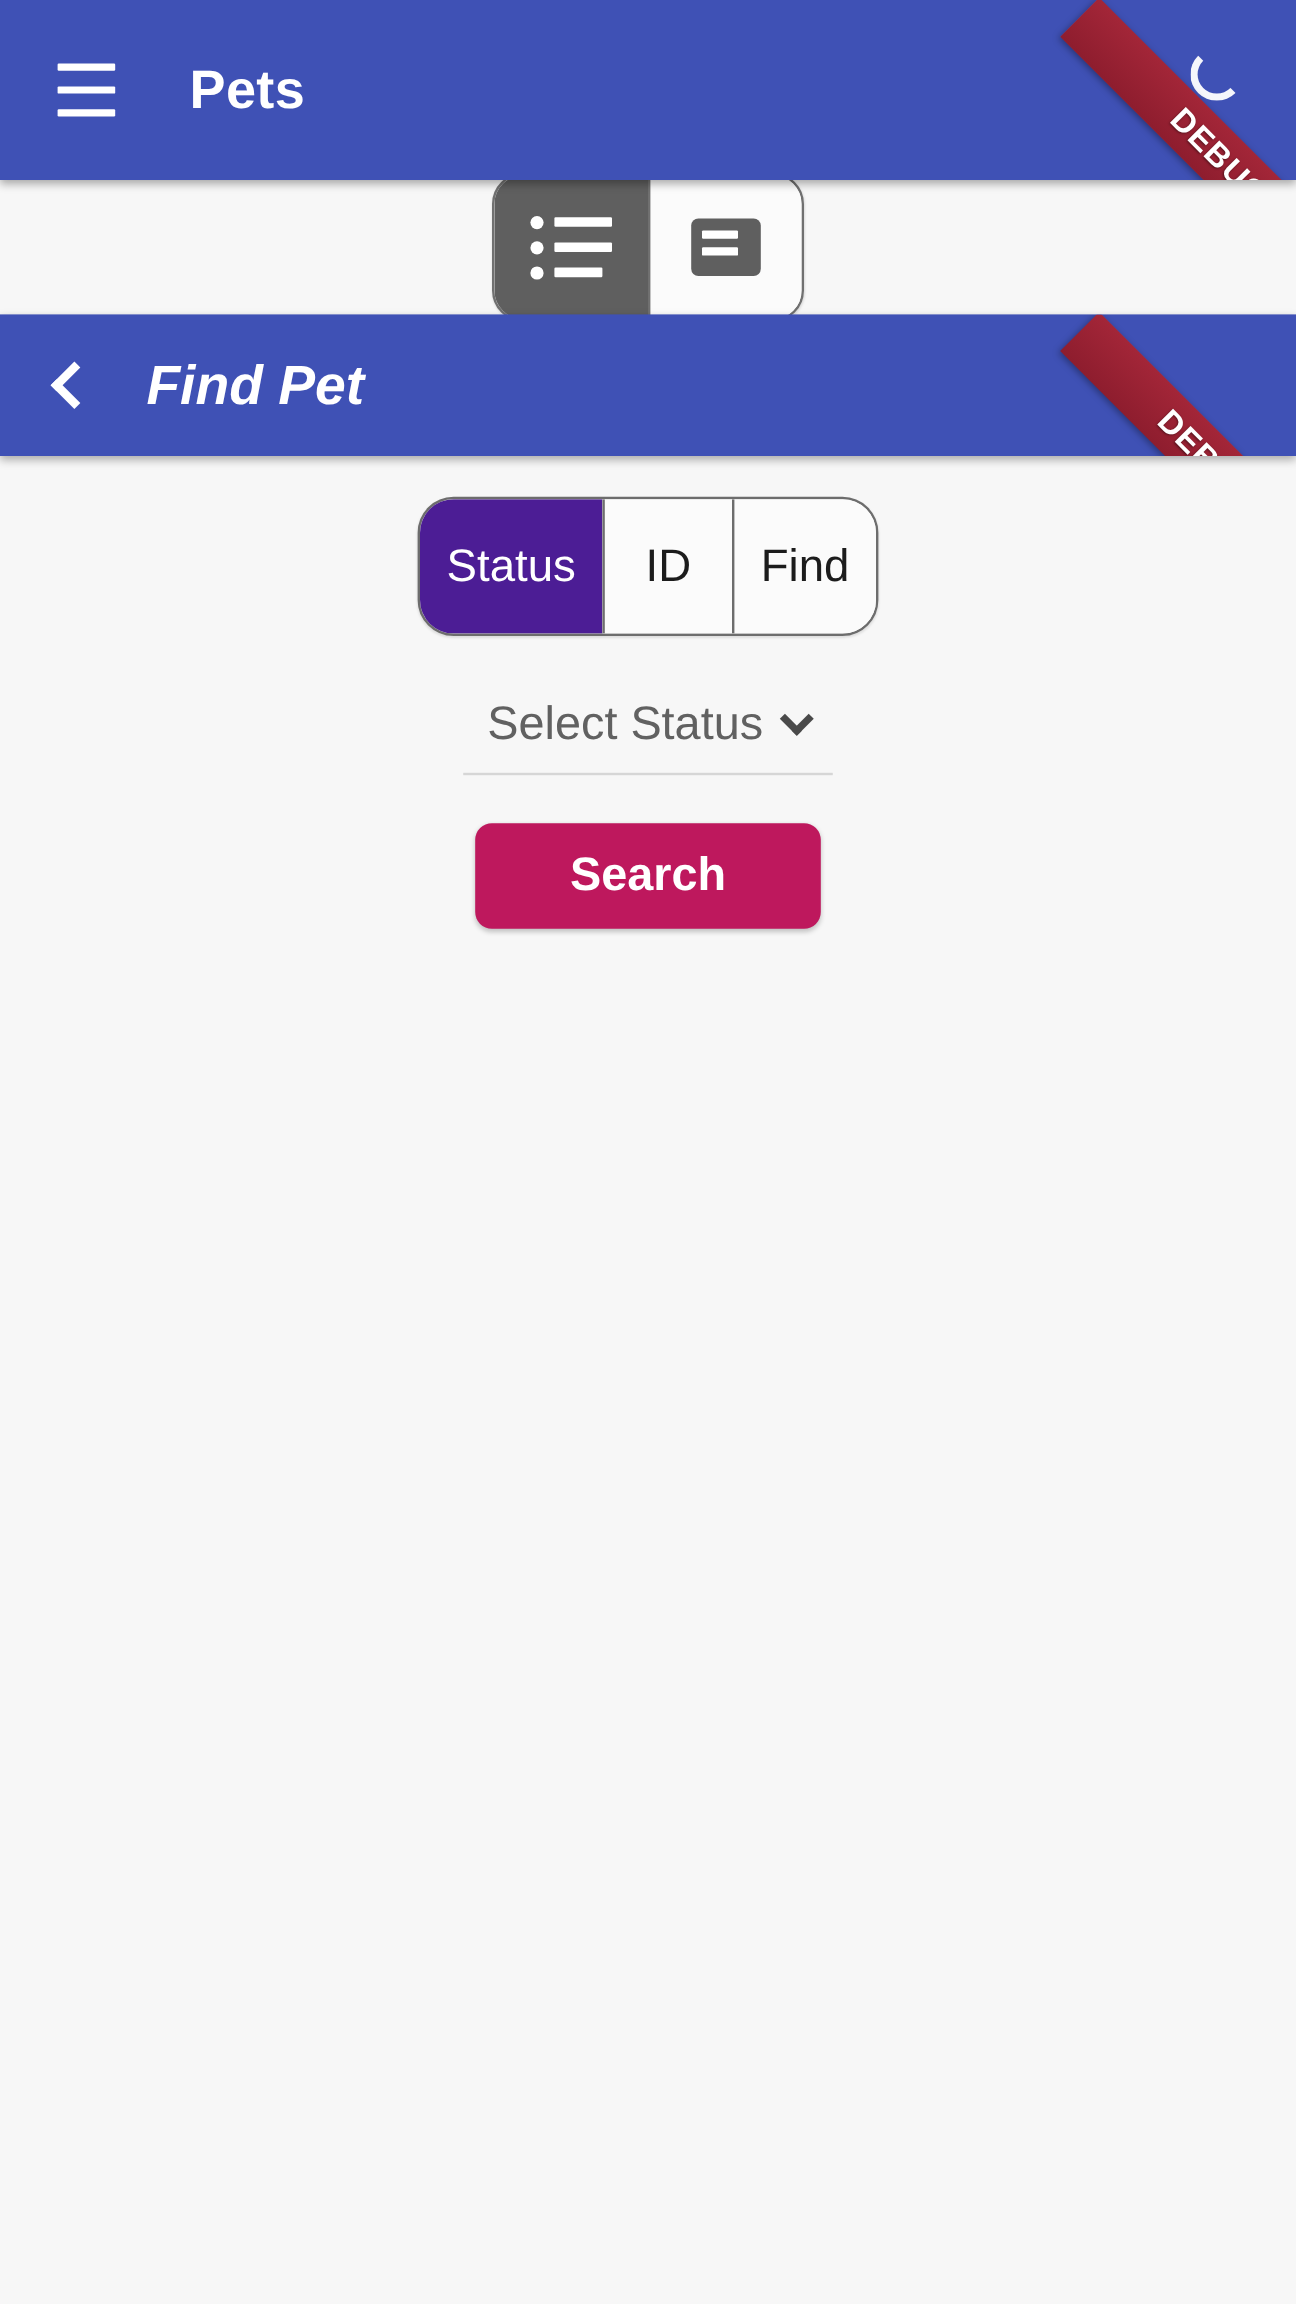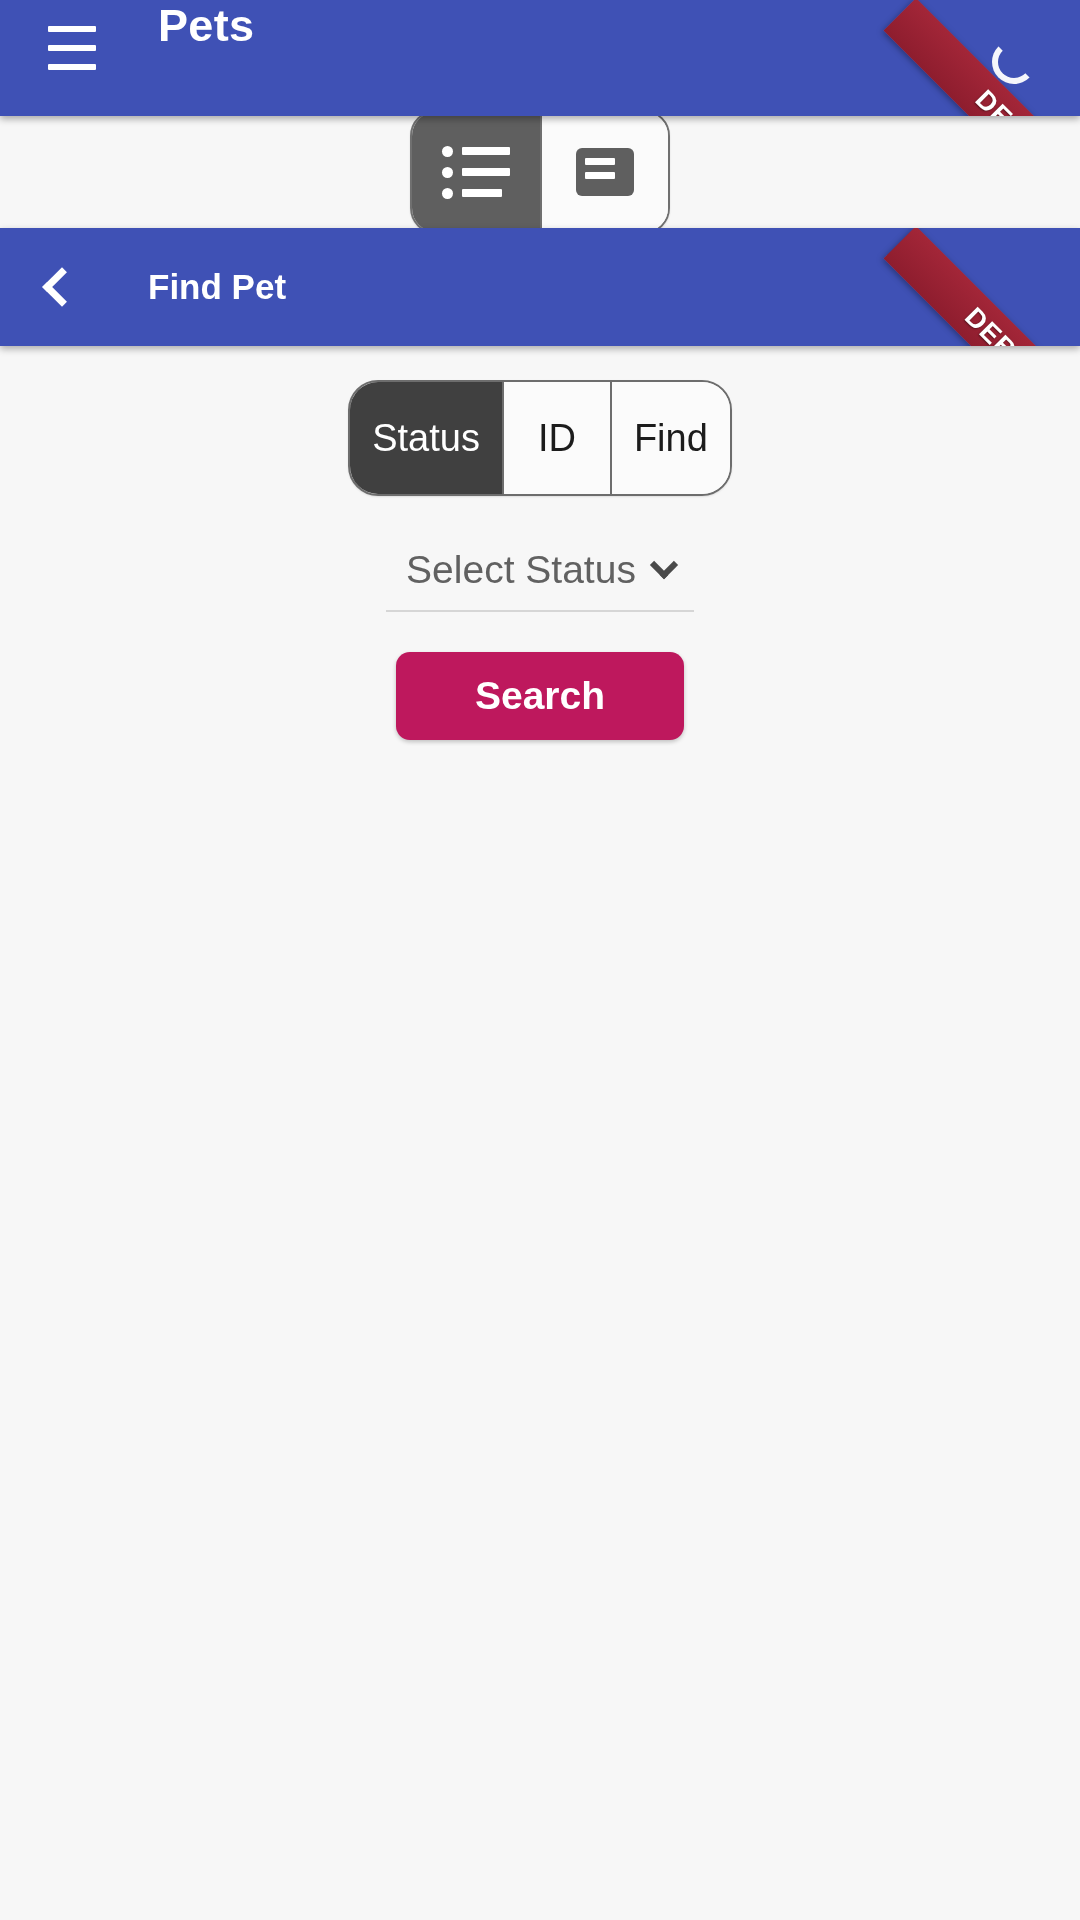--- a/index.html
+++ b/index.html
@@ -15,23 +15,24 @@
     width: 1080px;
     height: 1920px;
     background: #f7f7f7;
     overflow: hidden;
   }
 
   
   .appbar {
     position: relative;
     width: 100%;
-    height: 116px;
+    height: 150px;
     background: #3f51b5;
     display: flex;
+    align-items: center;
     box-shadow: 0 3px 7px rgba(0,0,0,0.32);
     z-index: 6;
     overflow: hidden;
   }
   .menu-btn {
     width: 96px;
     height: 96px;
     margin-left: 24px;
     display: flex;
     flex-direction: column;
@@ -183,24 +184,25 @@
   }
   .chev-left {
     width: 28px;
     height: 28px;
     border-left: 7px solid #ffffff;
     border-bottom: 7px solid #ffffff;
     transform: rotate(45deg);
     margin-left: 8px;
   }
   .subbar-title {
-    margin-left: 44px;
+    margin-left: 18px;
     color: #ffffff;
-    font-size: 35px;
+    font-size: 46px;
     font-weight: bold;
+    font-style: italic;
   }
 
   
   .body-area {
     position: relative;
     width: 100%;
     background: #f7f7f7;
     padding-top: 34px;
     display: flex;
     flex-direction: column;
@@ -222,21 +224,21 @@
     display: flex;
     align-items: center;
     justify-content: center;
     background: #fbfbfb;
     color: #1c1c1c;
     font-size: 38px;
     cursor: pointer;
     white-space: nowrap;
   }
   .mode-seg + .mode-seg { border-left: 2px solid #6d6d6d; }
-  .mode-seg.selected { background: #404040; color: #ffffff; }
+  .mode-seg.selected { background: #4c1d95; color: #ffffff; }
 
   
   .dropdown {
     margin-top: 52px;
     width: 308px;
     border-bottom: 2px solid #d6d6d6;
     padding-bottom: 18px;
     display: flex;
     align-items: center;
     justify-content: center;

